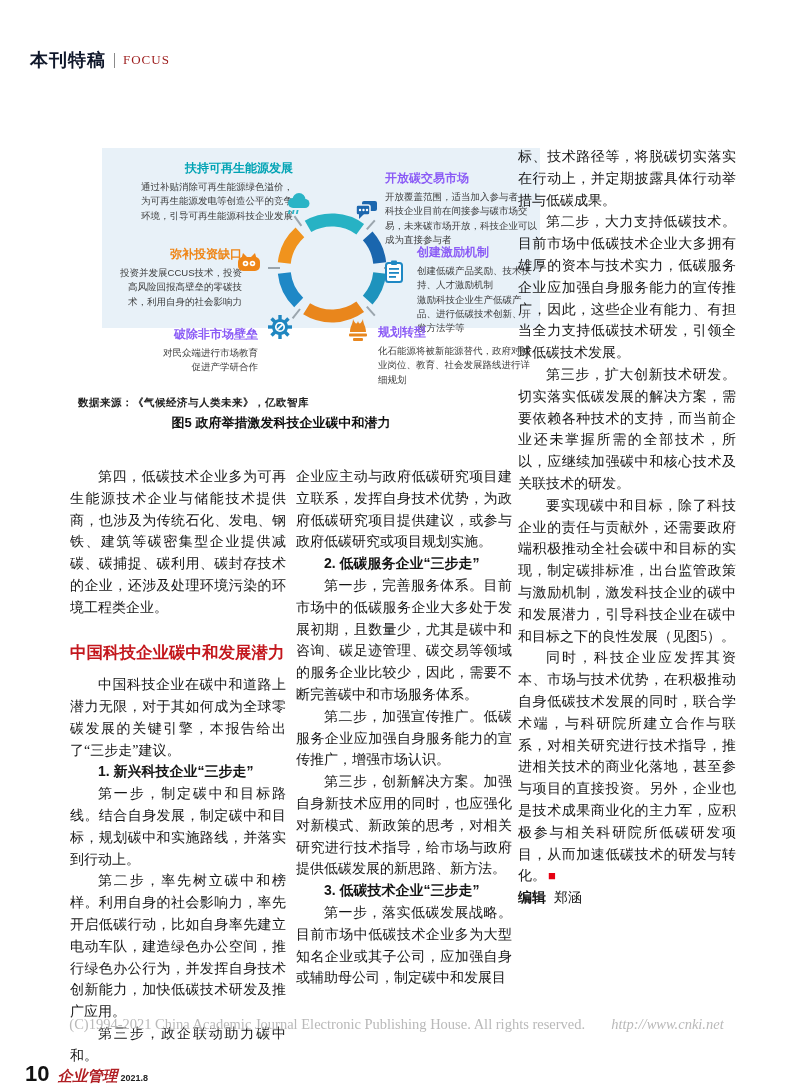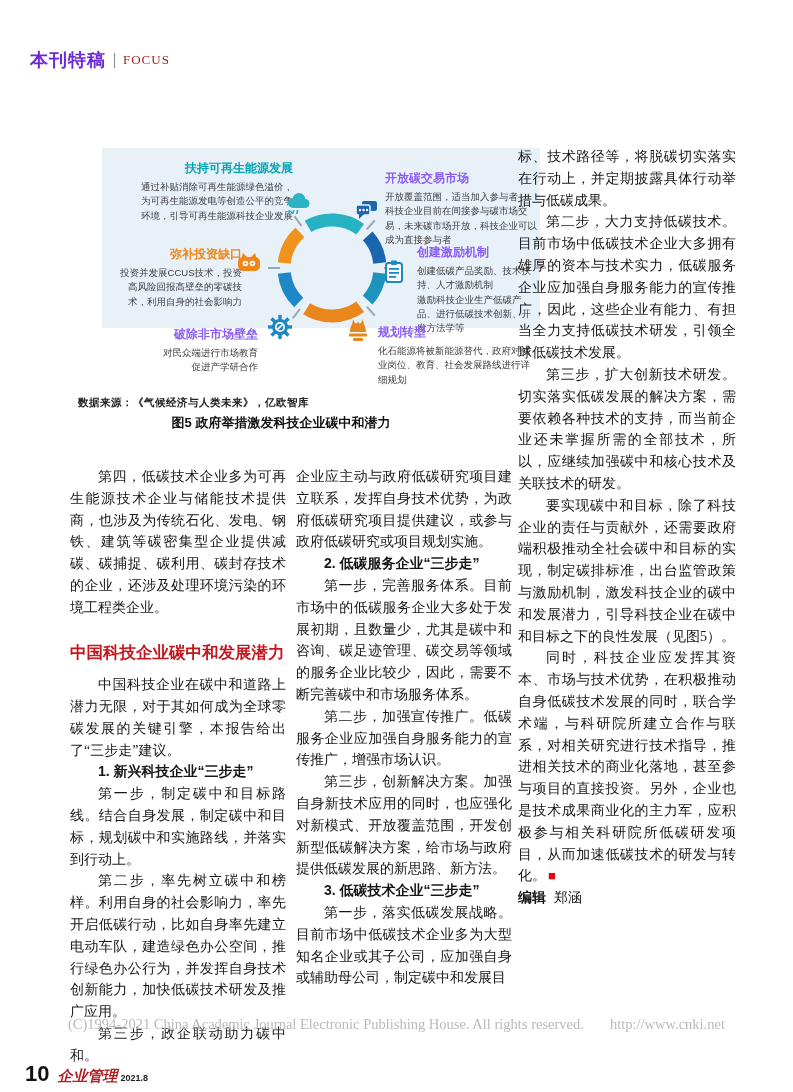--- a/index.html
+++ b/index.html
@@ -3,21 +3,21 @@
 <meta charset="utf-8">
 <style>
   * { box-sizing: border-box; }
   body { margin: 0; background: #888; }
   .page { position: relative; width: 793px; height: 1092px; margin: 0 auto;
           background: #ffffff; font-family: "Liberation Serif", serif; overflow: hidden; }
 
   
   .kicker { position: absolute; left: 30px; top: 48px; display: flex; align-items: center; }
   .kicker-title { font-family: "Liberation Sans", sans-serif; font-weight: 700;
-                  font-size: 18px; color: #6d28d9; letter-spacing: 1px; }
+                  font-size: 18px; color: #0f172a; letter-spacing: 1px; }
   .kicker-divider { width: 1px; height: 15px; background: #8a8a8a; margin: 0 8px; }
   .kicker-sub { font-size: 13px; color: #9c1b1b; letter-spacing: 1px; }
 
   
   .figure-panel { position: absolute; left: 62px; top: 148px; width: 438px; height: 180px;
                   background: #e8f1f8; margin-left: 40px; }
   .fig-item { position: absolute; }
   .fig-title { font-family: "Liberation Sans", sans-serif; font-weight: 700; font-size: 12px;
                margin-bottom: 3px; }
   .fig-body { font-family: "Liberation Sans", sans-serif; font-size: 9.5px; line-height: 1.5;
@@ -62,21 +62,21 @@
   .red-heading { font-family: "Liberation Sans", sans-serif; font-weight: 700; font-size: 16.5px;
                  color: #c3161c; margin: 23px 0 12px; line-height: 1.25; text-align: left; }
   .sub { font-family: "Liberation Sans", sans-serif; font-weight: 700; }
   .endmark { color: #e60012; font-size: 13px; margin-left: 2px; font-family: "Liberation Sans", sans-serif; }
   .editor { margin-top: 8px; font-size: 14px; text-indent: 0 !important; text-align: left; }
   .editor b { font-family: "Liberation Sans", sans-serif; margin-right: 8px; }
 
   
   .watermark { position: absolute; left: 0; top: 1016px; width: 100%; text-align: center;
                color: #b9b9b9; font-size: 14.5px; white-space: nowrap; }
-  .watermark .url { margin-left: 26px; }
+  .watermark .url { margin-left: 26px; font-style: italic; }
   .pagefoot { position: absolute; left: 25px; top: 1061px; display: flex; align-items: baseline; }
   .pagenum { font-family: "Liberation Sans", sans-serif; font-weight: 700; font-size: 22px; color: #111; }
   .journal { color: #b01f24; font-weight: 700; font-style: italic; font-size: 15px; margin-left: 8px; }
   .issue { font-family: "Liberation Sans", sans-serif; font-weight: 700; font-size: 9px;
            color: #222; margin-left: 3px; }
 </style>
 </head>
 <body>
 
 <div class="page">
@@ -210,21 +210,21 @@
     <p>第一步，制定碳中和目标路线。结合自身发展，制定碳中和目标，规划碳中和实施路线，并落实到行动上。</p>
     <p>第二步，率先树立碳中和榜样。利用自身的社会影响力，率先开启低碳行动，比如自身率先建立电动车队，建造绿色办公空间，推行绿色办公行为，并发挥自身技术创新能力，加快低碳技术研发及推广应用。</p>
     <p>第三步，政企联动助力碳中和。</p>
   </div>
 
   <div class="col col2">
     <p class="noindent">企业应主动与政府低碳研究项目建立联系，发挥自身技术优势，为政府低碳研究项目提供建议，或参与政府低碳研究或项目规划实施。</p>
     <p class="sub">2. 低碳服务企业“三步走”</p>
     <p>第一步，完善服务体系。目前市场中的低碳服务企业大多处于发展初期，且数量少，尤其是碳中和咨询、碳足迹管理、碳交易等领域的服务企业比较少，因此，需要不断完善碳中和市场服务体系。</p>
     <p>第二步，加强宣传推广。低碳服务企业应加强自身服务能力的宣传推广，增强市场认识。</p>
-    <p>第三步，创新解决方案。加强自身新技术应用的同时，也应强化对新模式、开放覆盖范围，开发创新型低碳解决方案，给市场与政府提供低碳发展的新思路、新方法。</p>
+    <p>第三步，创新解决方案。加强自身新技术应用的同时，也应强化对新模式、新政策的思考，对相关研究进行技术指导，给市场与政府提供低碳发展的新思路、新方法。</p>
     <p class="sub">3. 低碳技术企业“三步走”</p>
     <p>第一步，落实低碳发展战略。目前市场中低碳技术企业多为大型知名企业或其子公司，应加强自身或辅助母公司，制定碳中和发展目</p>
   </div>
 
   <div class="col col3">
     <p class="noindent">标、技术路径等，将脱碳切实落实在行动上，并定期披露具体行动举措与低碳成果。</p>
     <p>第二步，大力支持低碳技术。目前市场中低碳技术企业大多拥有雄厚的资本与技术实力，低碳服务企业应加强自身服务能力的宣传推广，因此，这些企业有能力、有担当全力支持低碳技术研发，引领全球低碳技术发展。</p>
     <p>第三步，扩大创新技术研发。切实落实低碳发展的解决方案，需要依赖各种技术的支持，而当前企业还未掌握所需的全部技术，所以，应继续加强碳中和核心技术及关联技术的研发。</p>
     <p>要实现碳中和目标，除了科技企业的责任与贡献外，还需要政府端积极推动全社会碳中和目标的实现，制定碳排标准，出台监管政策与激励机制，激发科技企业的碳中和发展潜力，引导科技企业在碳中和目标之下的良性发展（见图5）。</p>
     <p><span>同时，科技企业应发挥其资本、市场与技术优势，在积极推动自身低碳技术发展的同时，联合学术端，与科研院所建立合作与联系，对相关研究进行技术指导，推进相关技术的商业化落地，甚至参与项目的直接投资。另外，企业也是技术成果商业化的主力军，应积极参与相关科研院所低碳研发项目，从而加速低碳技术的研发与转化。</span><span class="endmark">■</span></p>

